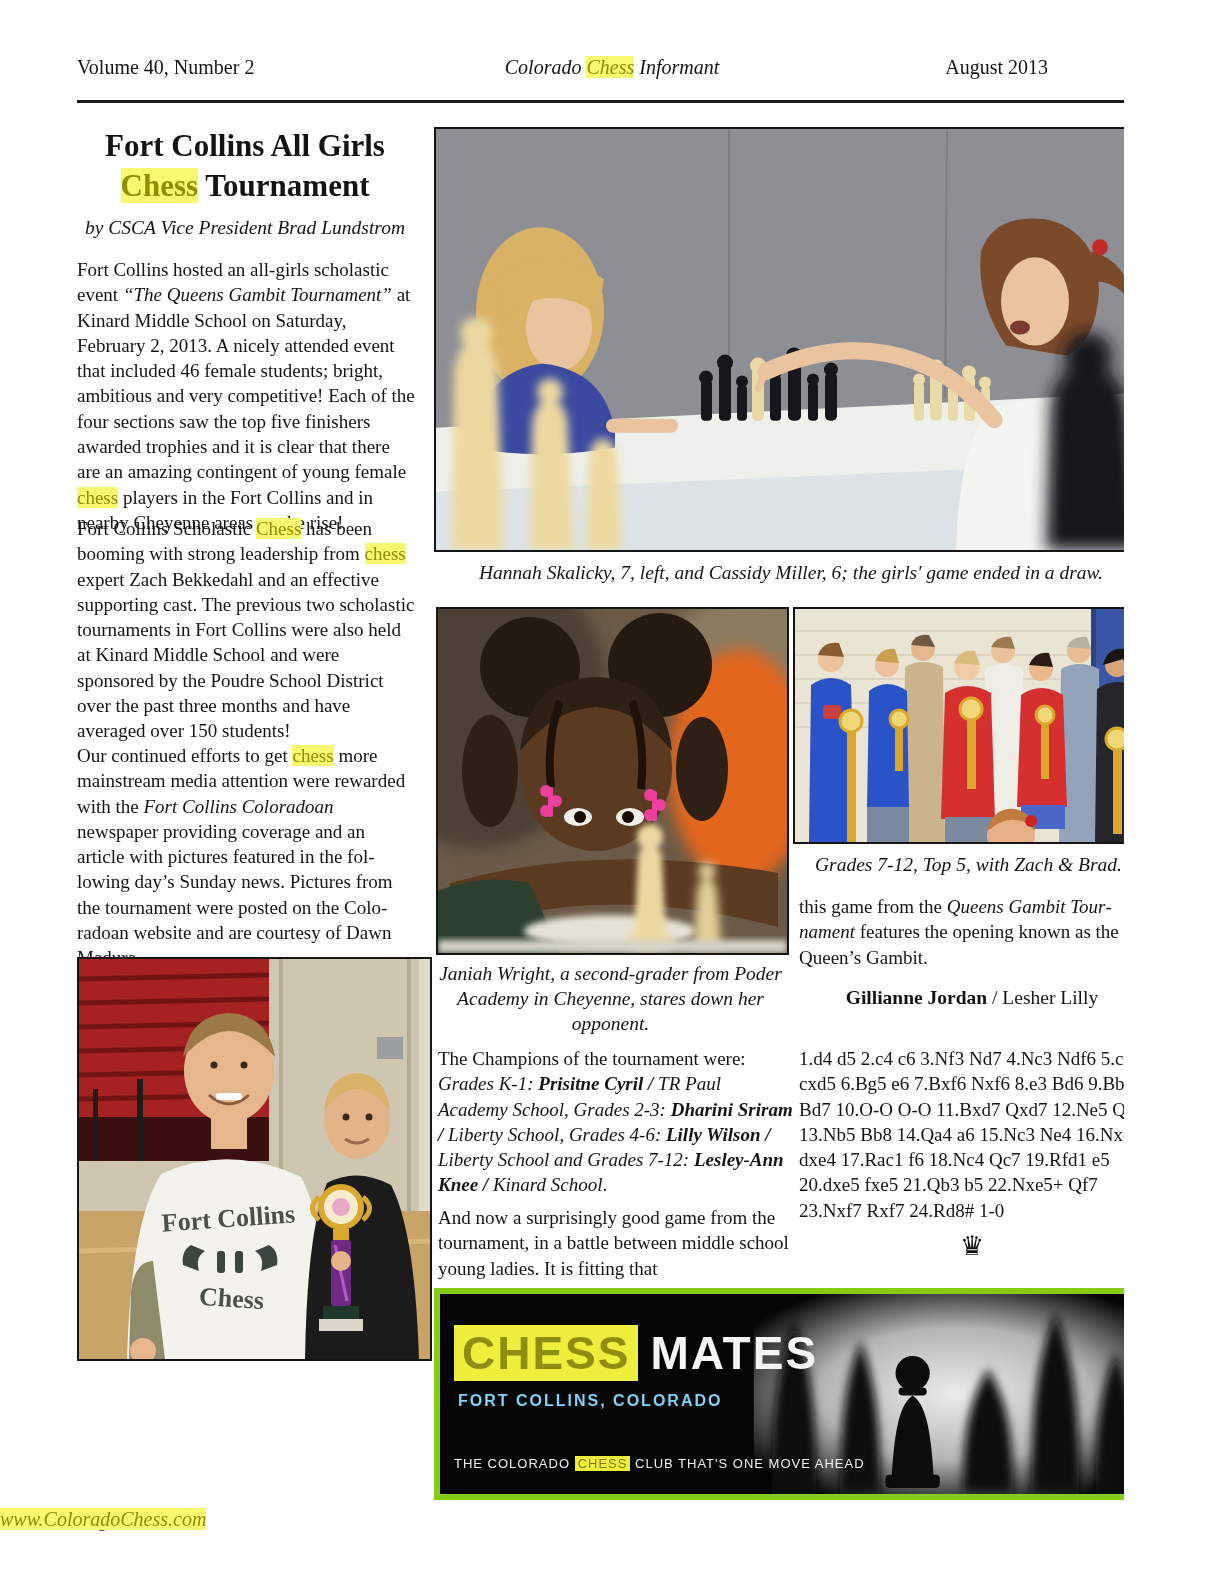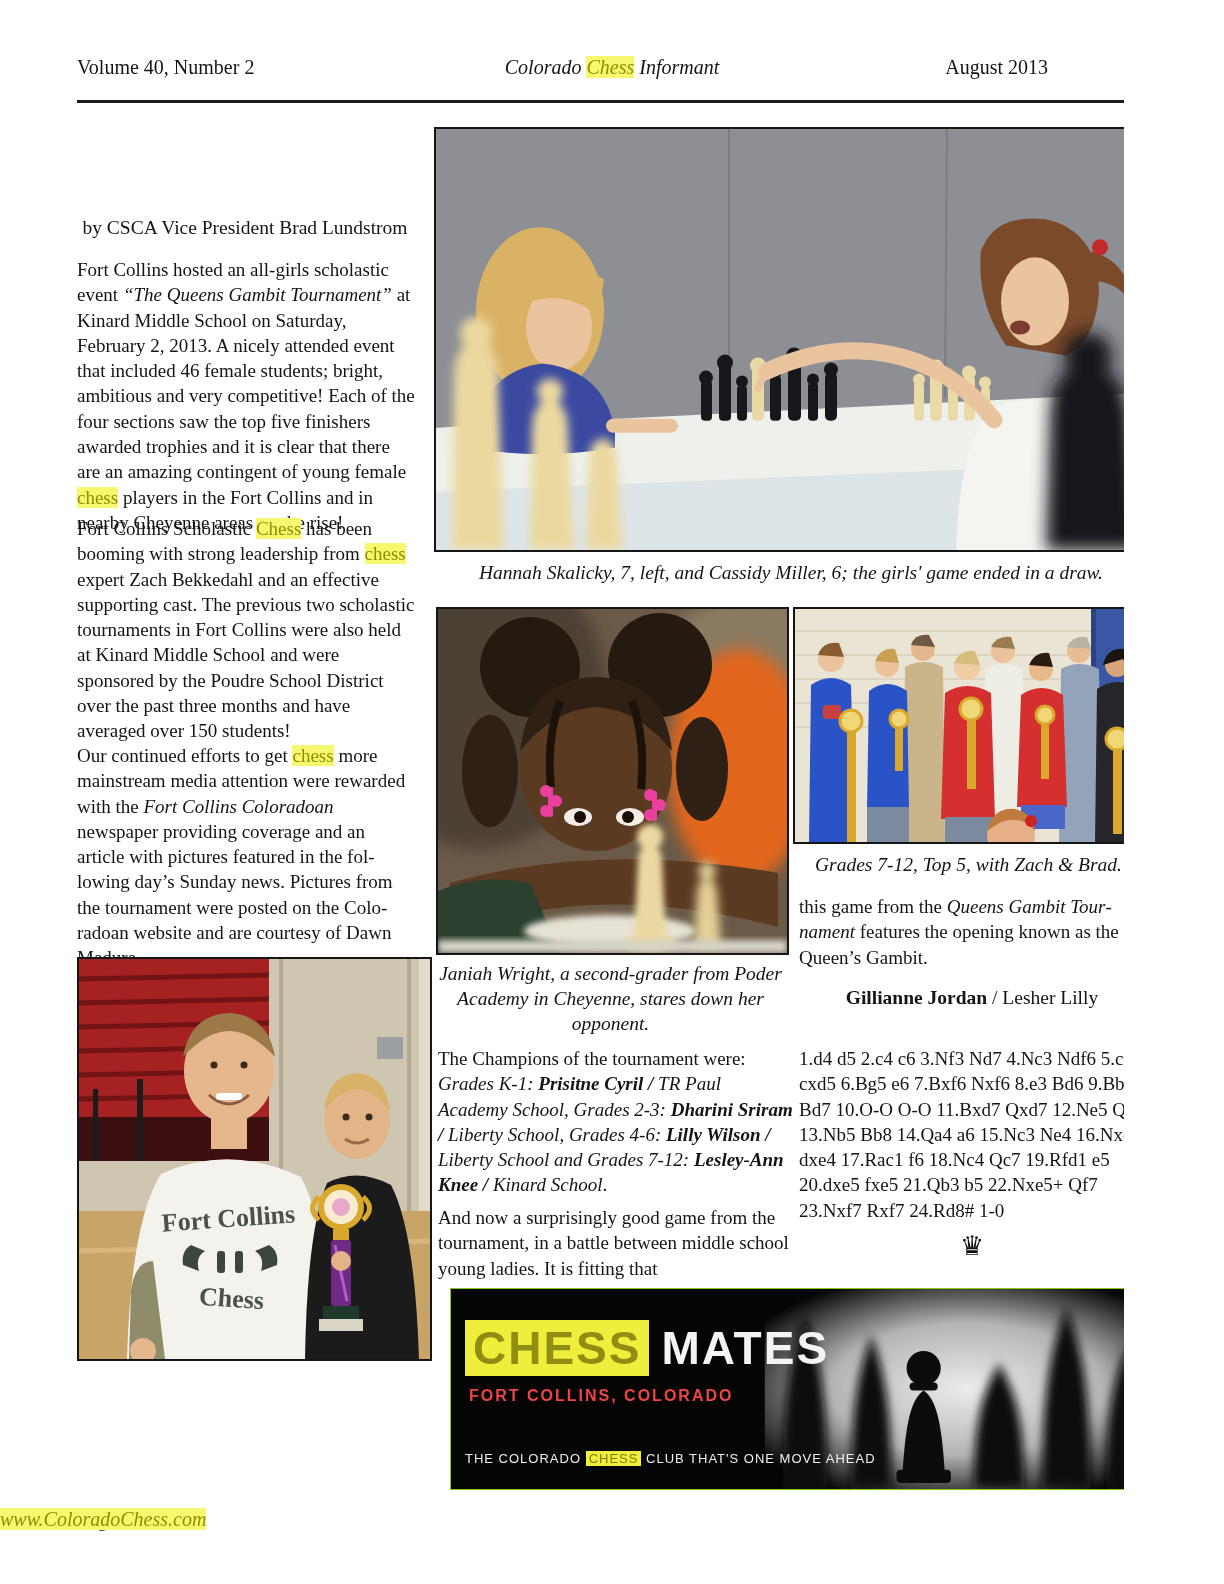--- a/index.html
+++ b/index.html
@@ -12,21 +12,21 @@
   .header-left{left:77px;}
   .header-center{left:0;width:1224px;text-align:center;}
   .header-right{right:76px;}
   .rule{left:77px;top:100px;width:1071px;height:3px;background:#1c1c1c;}
   .footer-page{left:77px;top:1508px;font-size:20px;}
   .footer-url{left:0;top:1508px;width:1224px;text-align:left;font-size:20px;}
 
   
   .title{left:77px;top:126px;width:336px;text-align:center;font-size:31px;
          font-weight:bold;line-height:40px;}
-  .byline{left:77px;top:217px;width:336px;text-align:center;font-size:19.5px;}
+  .byline{left:77px;top:217px;width:336px;text-align:center;font-style:italic;font-size:19.5px;}
   .body-text{font-size:19px;line-height:25.3px;text-align:left;}
   .p1{left:77px;top:257px;width:340px;}
   .p2{left:77px;top:516px;width:340px;}
   .p3{left:77px;top:743px;width:340px;}
   .champions{left:438px;top:1046px;width:356px;}
   .and-now{left:438px;top:1205px;width:356px;}
   .game-intro{left:799px;top:894px;width:352px;}
   .players{left:793px;top:985px;width:358px;text-align:center;font-size:19.5px;line-height:26px;}
   .moves{left:799px;top:1046px;width:354px;}
   .crown{left:793px;top:1230px;width:358px;text-align:center;font-size:27px;
@@ -49,39 +49,43 @@
 
   
   .photo{border:2px solid #151515;overflow:hidden;background:#888;}
   .photo svg{display:block;width:100%;height:100%;}
   .photo-girls{left:434px;top:127px;width:710px;height:421px;}
   .photo-janiah{left:436px;top:607px;width:349px;height:344px;}
   .photo-group{left:793px;top:607px;width:351px;height:233px;}
   .photo-zach{left:77px;top:957px;width:351px;height:400px;}
 
   
-  .ad-banner{left:434px;top:1288px;width:714px;height:200px;background:#050505;border:1px solid #84cc16;margin-left:16px;}
+  .ad-banner{left:434px;top:1288px;width:714px;height:200px;background:#050505;border:6px solid #84cc16;}
   .ad-banner svg{position:absolute;left:0;top:0;width:100%;height:100%;}
   .ad-text{position:absolute;font-family:"Liberation Sans",sans-serif;white-space:nowrap;}
   .ad-brand{left:14px;top:32px;font-weight:bold;font-size:46px;letter-spacing:2px;}
   .ad-chess{background:#eeee3c;color:#8f8d12;padding:2px 8px;}
   .ad-mates{color:#f4f4f4;margin-left:12px;}
-  .ad-location{left:18px;top:98px;color:#ef4444;font-weight:bold;font-size:16px;letter-spacing:2px;}
+  .ad-location{left:18px;top:98px;color:#7dd3fc;font-weight:bold;font-size:16px;letter-spacing:2px;}
   .ad-tagline{left:14px;top:162px;color:#efefef;font-weight:normal;font-size:13px;letter-spacing:1px;}
 </style>
 </head>
 <body>
 
 <div class="page">
 
   <div class="abs hdr header-left">Volume 40, Number 2</div>
   <div class="abs hdr header-center"><span class="i">Colorado </span><span class="ihl">Chess</span><span class="i"> Informant</span></div>
   <div class="abs hdr header-right">August 2013</div>
   <div class="abs rule"></div>
 
+  <h1 class="abs title" style="margin:0;">
+    <span style="display:block;">Fort Collins All Girls</span>
+    <span style="display:block;"><span class="hl">Chess</span><span> Tournament</span></span>
+  </h1>
   <div class="abs byline">by CSCA Vice President Brad Lundstrom</div>
   <div class="abs body-text p1"><span>Fort Collins hosted an all-girls scholastic event </span><span class="i">“The Queens Gambit Tournament”</span><span> at Kinard Middle School on Saturday, February 2, 2013. A nicely attended event that included 46 female students; bright, ambitious and very competitive! Each of the four sections saw the top five finish­ers awarded trophies and it is clear that there are an amazing contingent of young female </span><span class="hl">chess</span><span> players in the Fort Collins and in nearby Cheyenne areas on the rise!</span></div>
   <div class="abs body-text p2"><span>Fort Collins Scholastic </span><span class="hl">Chess</span><span> has been booming with strong leadership from </span><span class="hl">chess</span><span> expert Zach Bekkedahl and an ef­fective supporting cast. The previous two scholastic tournaments in Fort Collins were also held at Kinard Middle School and were sponsored by the Poudre School District over the past three months and have averaged over 150 students!</span></div>
   <div class="abs body-text p3"><span>Our continued efforts to get </span><span class="hl">chess</span><span> more mainstream media attention were reward­ed with the </span><span class="i">Fort Collins Coloradoan</span><span> newspaper providing coverage and an article with pictures featured in the fol­lowing day’s Sunday news. Pictures from the tournament were posted on the Colo­radoan website and are courtesy of Dawn Madura.</span></div>
 
   <div class="abs photo photo-girls">
     <svg viewBox="0 0 710 420" preserveAspectRatio="none">
       <defs>
         <filter id="b3" x="-30%" y="-30%" width="160%" height="160%">
             <feGaussianBlur stdDeviation="3"></feGaussianBlur>

